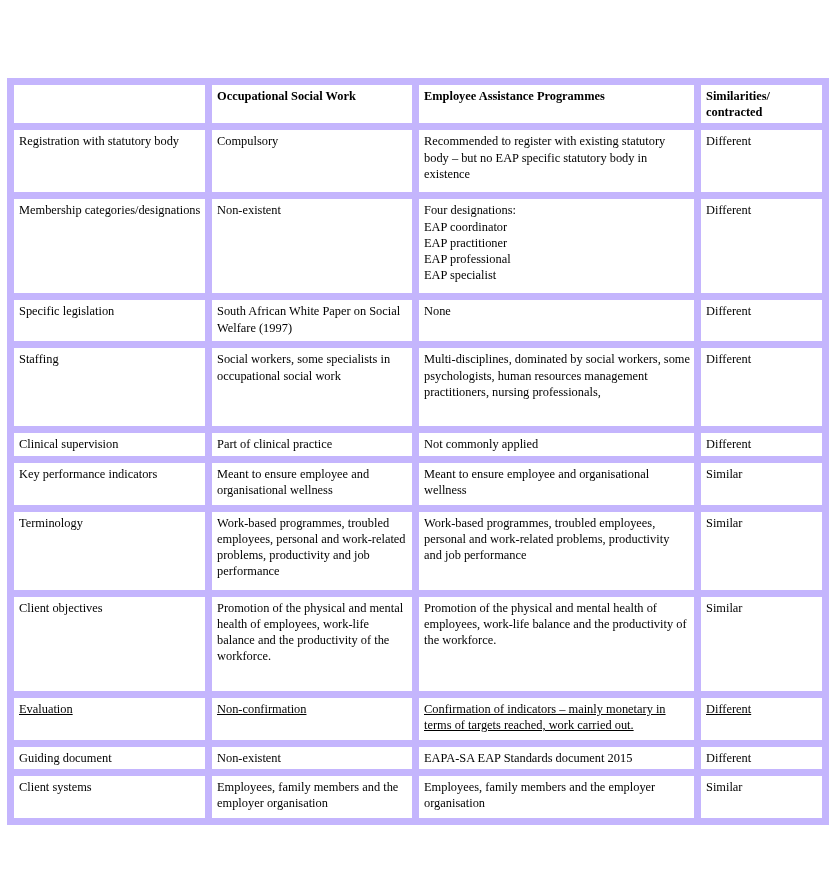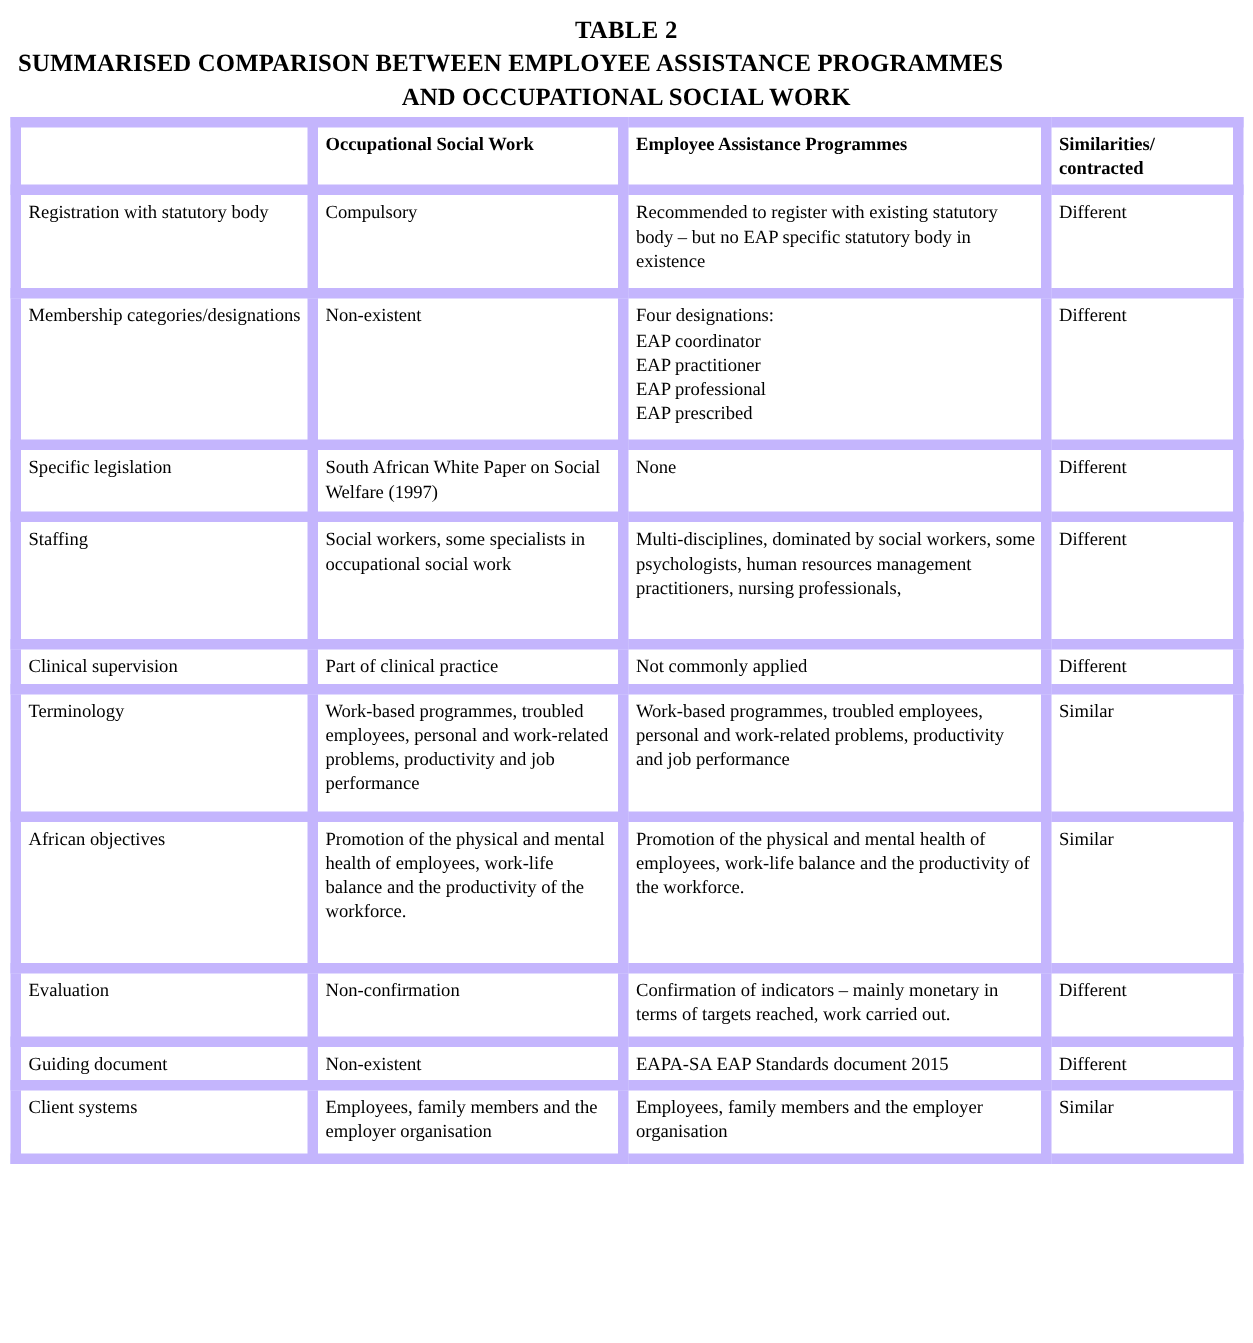--- a/index.html
+++ b/index.html
@@ -91,37 +91,32 @@
   tr.r-qual      td { height: 35px; }
   tr.r-reg       td { height: 56px; }
   tr.r-memb      td { height: 56px; }
   tr.r-memcat    td { height: 88px; }
   tr.r-leg       td { height: 35px; }
   tr.r-staff     td { height: 72px; }
   tr.r-clin      td { height: 16px; }
   tr.r-kpi       td { height: 36px; }
   tr.r-term      td { height: 72px; }
   tr.r-obj       td { height: 88px; }
-  tr.r-eval      td { height: 36px; }
+  tr.r-eval      td { height: 36px; text-decoration: underline; }
   tr.r-sdm       td { height: 54px; }
   tr.r-guide     td { height: 16px; }
   tr.r-client    td { height: 36px; }
 
   .multiline { white-space: pre-line; }
 </style>
 </head>
 <body>
 
 <div class="page">
 
-  <div class="title-block">
-    <div class="title-line-1">TABLE 2</div>
-    <div class="title-line-2">SUMMARISED COMPARISON BETWEEN EMPLOYEE ASSISTANCE PROGRAMMES</div>
-    <div class="title-line-3">AND OCCUPATIONAL SOCIAL WORK</div>
-  </div>
 
   <div class="table-wrap">
     <table class="cmp">
       <colgroup>
         <col class="c1">
           <col class="c2">
           <col class="c3">
           <col class="c4">
       </colgroup>
       <thead>
@@ -144,21 +139,21 @@
         </tr>
 
 
         <tr class="r-memcat">
           <td>Membership categories/designations</td>
           <td>Non-existent</td>
           <td class="multiline">Four designations:
 EAP coordinator
 EAP practitioner
 EAP professional
-EAP prescribed</td>
+EAP specialist</td>
           <td>Different</td>
         </tr>
 
         <tr class="r-leg">
           <td>Specific legislation</td>
           <td class="just">South African White Paper on Social Welfare (1997)</td>
           <td>None</td>
           <td>Different</td>
         </tr>
 
@@ -169,30 +164,36 @@
           <td>Different</td>
         </tr>
 
         <tr class="r-clin">
           <td>Clinical supervision</td>
           <td>Part of clinical practice</td>
           <td>Not commonly applied</td>
           <td>Different</td>
         </tr>
 
+        <tr class="r-kpi">
+          <td>Key performance indicators</td>
+          <td class="just">Meant to ensure employee and organisational wellness</td>
+          <td class="just">Meant to ensure employee and organisational wellness</td>
+          <td>Similar</td>
+        </tr>
 
         <tr class="r-term">
           <td>Terminology</td>
           <td class="just">Work-based programmes, troubled employees, personal and work-related problems, productivity and job performance</td>
           <td class="just">Work-based programmes, troubled employees, personal and work-related problems, productivity and job performance</td>
           <td>Similar</td>
         </tr>
 
         <tr class="r-obj">
-          <td>African objectives</td>
+          <td>Client objectives</td>
           <td class="just">Promotion of the physical and mental health of employees, work-life balance and the productivity of the workforce.</td>
           <td class="just">Promotion of the physical and mental health of employees, work-life balance and the productivity of the workforce.</td>
           <td>Similar</td>
         </tr>
 
         <tr class="r-eval">
           <td>Evaluation</td>
           <td>Non-confirmation</td>
           <td class="just">Confirmation of indicators – mainly monetary in terms of targets reached, work carried out.</td>
           <td>Different</td>

